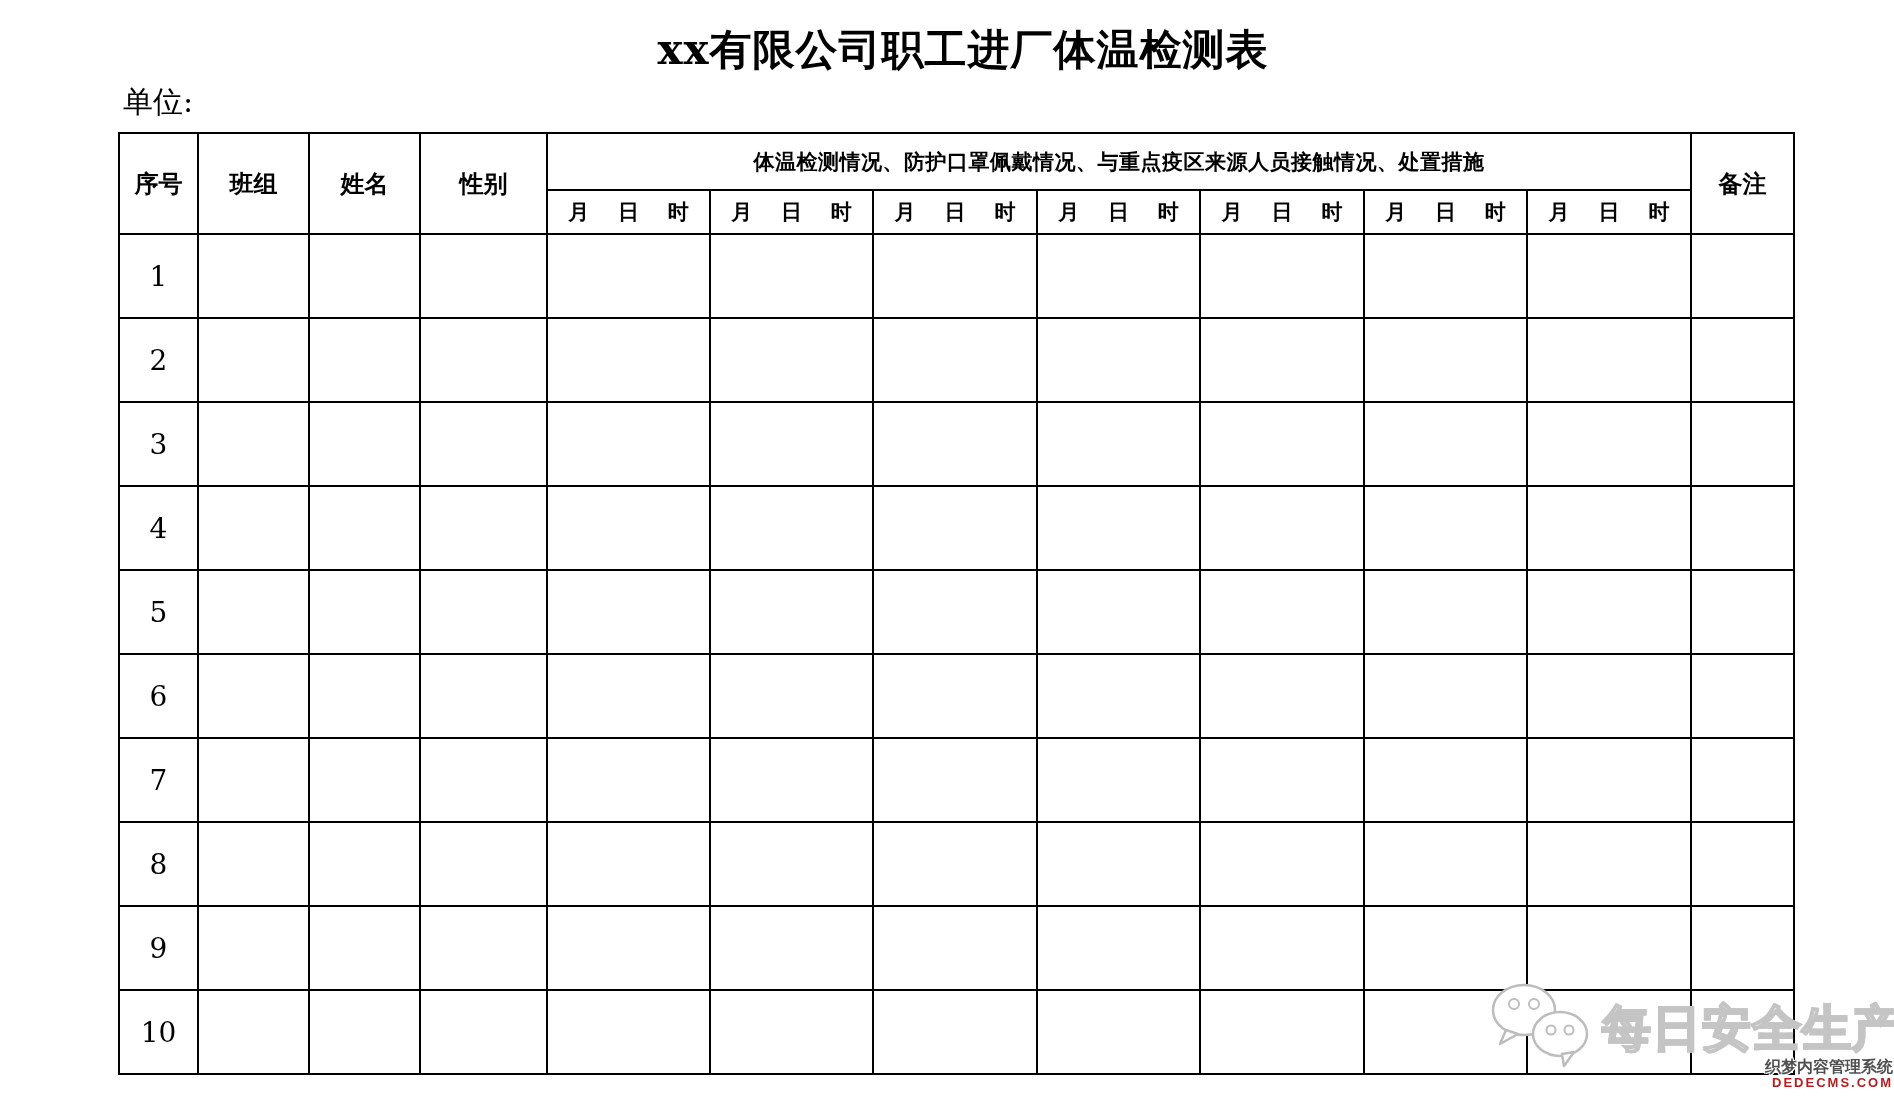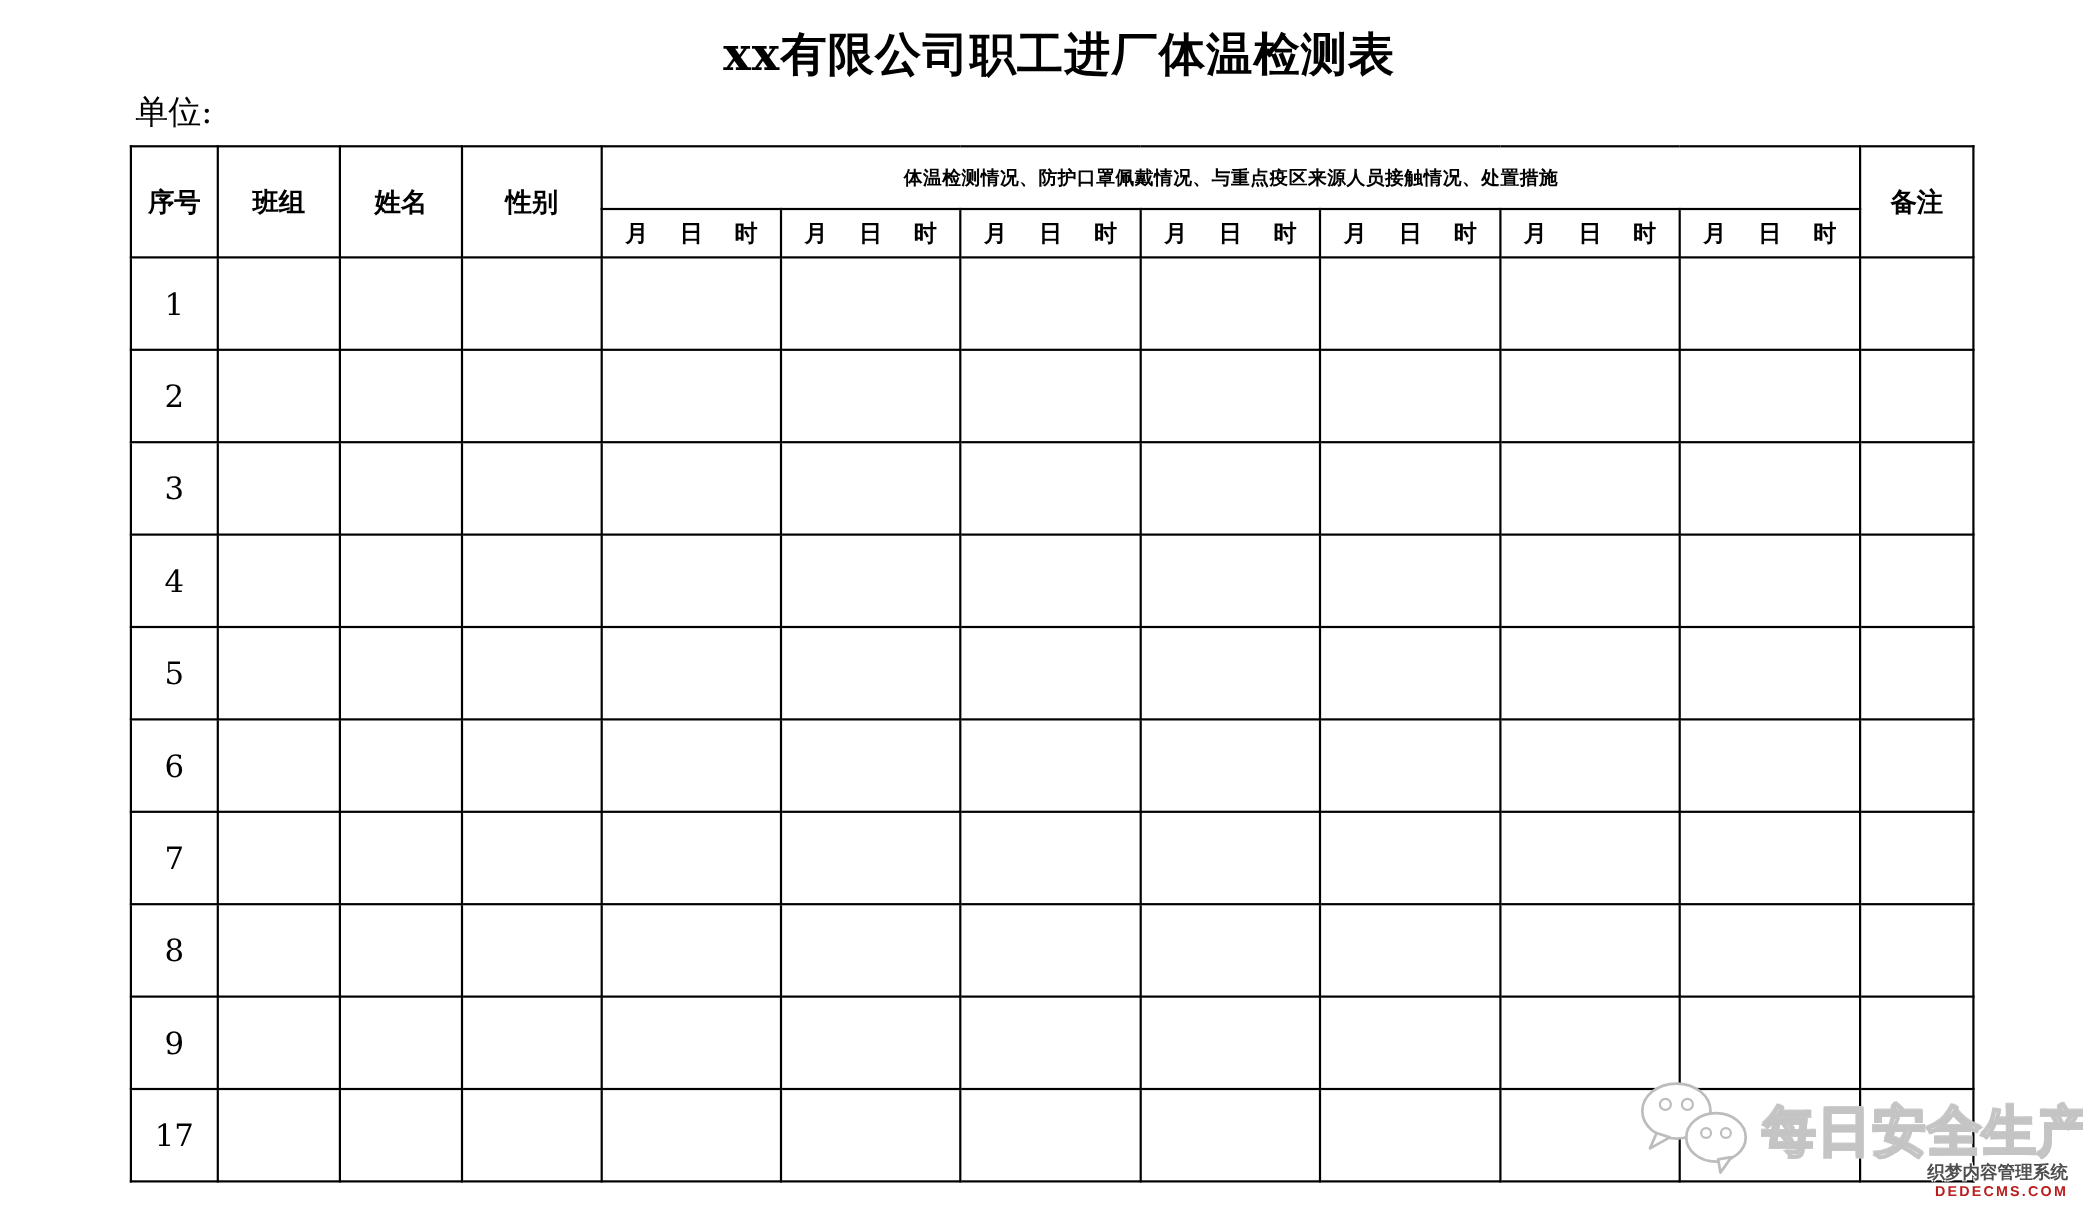--- a/index.html
+++ b/index.html
@@ -50,21 +50,21 @@
   tr.hrow-a { height: 57px; }
   tr.hrow-b { height: 44px; }
   tr.data-row { height: 84px; }
   .col-head {
     font-size: 24px;
     font-weight: 700;
     font-family: "Liberation Sans", sans-serif;
     margin-left: 33px;
   }
   .merged-head {
-    font-size: 17px;
+    font-size: 21px;
     font-weight: 700;
     letter-spacing: 0.5px;
     font-family: Liberation Mono, monospace;
   }
   .date-head {
     font-size: 21px;
     font-weight: 700;
   }
   .date-head .triple {
     display: flex;
@@ -100,21 +100,21 @@
     line-height: 80px;
     white-space: nowrap;
   }
   .footer-watermark {
     position: absolute;
     right: 0px;
     top: 1058px;
     text-align: right;
     z-index: 6;
     line-height: 1.15;
-    padding-right: 14px;
+    padding-right: 1px;
   }
   .footer-watermark .fw-line1 {
     font-size: 16px;
     font-weight: 700;
     color: #4f4f4f;
     letter-spacing: 0px;
     text-shadow: 1px 1px 0 #fff, -1px -1px 0 #fff, 1px -1px 0 #fff, -1px 1px 0 #fff;
   }
   .footer-watermark .fw-line2 {
     font-size: 13px;
@@ -339,21 +339,21 @@
       <td></td>
       <td></td>
       <td></td>
       <td></td>
       <td></td>
       <td></td>
       <td></td>
     </tr>
 
     <tr class="data-row">
-      <td class="c-idx">17</td>
+      <td class="c-idx">10</td>
       <td></td>
       <td></td>
       <td></td>
       <td></td>
       <td></td>
       <td></td>
       <td></td>
       <td></td>
       <td></td>
       <td></td>

